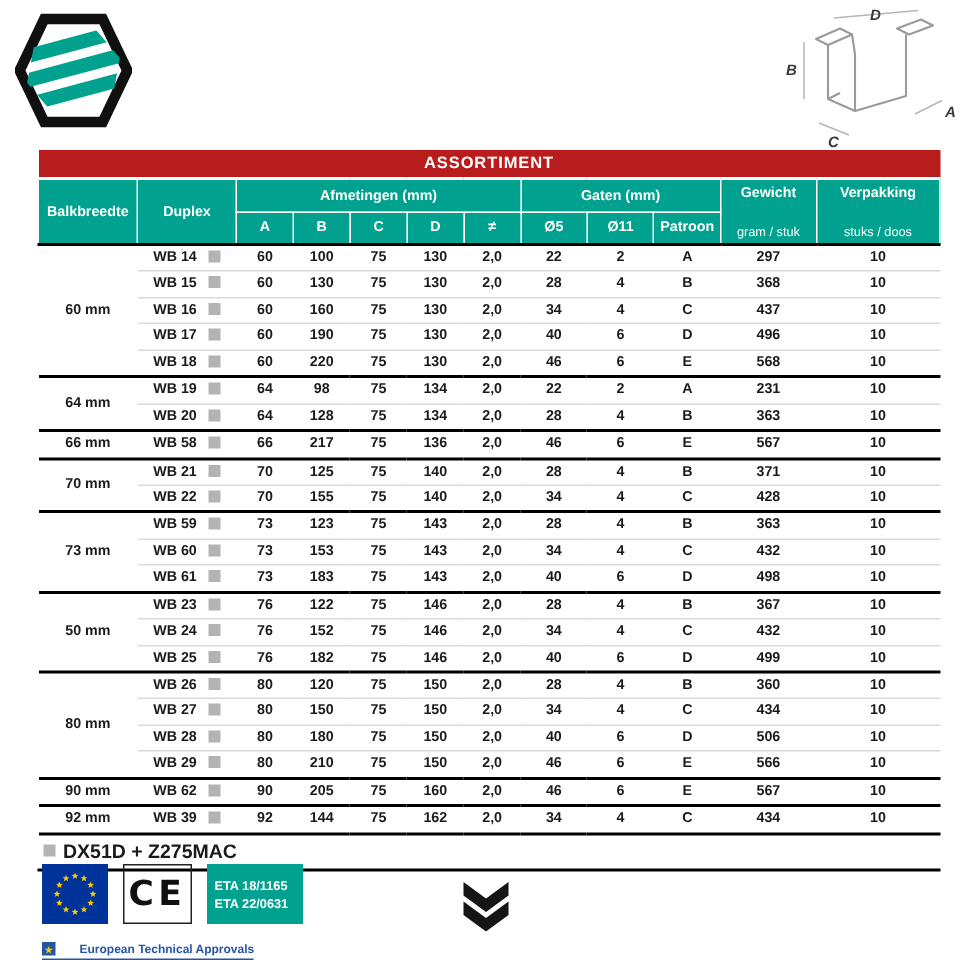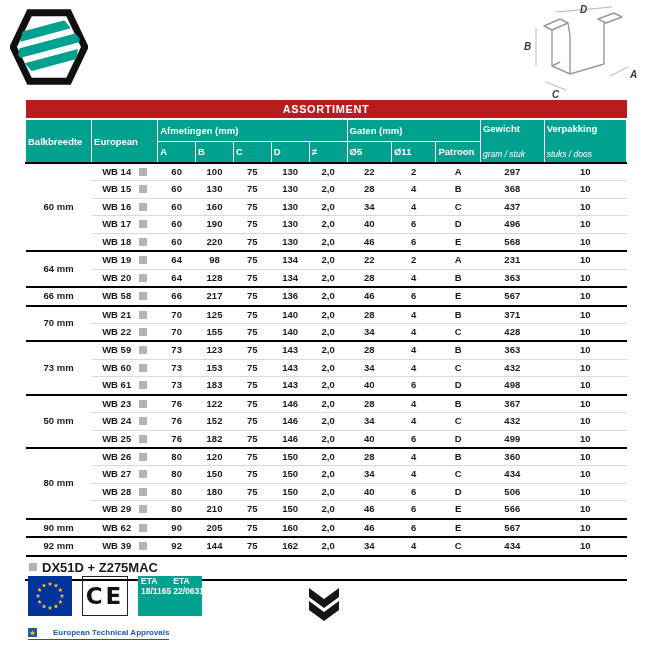--- a/index.html
+++ b/index.html
@@ -14,23 +14,23 @@
   .diagram text { font-family:"Liberation Sans", sans-serif; font-weight:bold; font-style:italic; font-size:10px; fill:#3a3a3a; }
   
   .table-wrap { position:absolute; top:100px; left:25px; width:602px; }
   table { border-collapse:collapse; width:100%; table-layout:fixed; border-bottom:2.5px solid #000; }
   .titlebar {
     background:#b91c1c; color:#fff; font-weight:bold; text-align:center;
     font-size:11px; letter-spacing:.6px; padding:3px 0; border-bottom:2px solid #fff;
   }
   thead th {
     background:var(--teal); color:#fff; border:1.5px solid #fff;
-    font-size:9.5px; font-weight:bold; padding:3px 2px; text-align:left; vertical-align:middle;
-  }
-  thead th .sub { font-weight:normal; font-size:8.5px; margin-top:15px;font-style:italic; }
+    font-size:9.5px; font-weight:bold; padding:3px 2px; text-align:center; vertical-align:middle;
+  }
+  thead th .sub { font-weight:normal; font-size:8.5px; margin-top:15px; }
   tbody td {
     text-align:center; font-size:9.5px; font-weight:600; padding:3px 2px;
     border-top:1px solid #d9d9d9; line-height:1.1; background:#fff;
   }
   tr.gs td { border-top:2.5px solid #000; }
   td.balk { font-weight:bold; }
   td.artikel { font-weight:bold; white-space:nowrap; }
   .swatch { display:inline-block; width:8px; height:8px; background:#b3b3b3; margin-left:8px; vertical-align:-1px; }
   
   .legend {
@@ -39,21 +39,21 @@
   }
   .legend-item { display:flex; align-items:center; gap:5px; }
   .legend .swatch { margin-left:0; }
   
   .cert-row { position:absolute; left:28px; top:576px; display:flex; align-items:center; gap:10px; }
   .ce-box {
     width:46px; height:40px; border:1.5px solid #222; display:flex; align-items:center; justify-content:center;
     font-family:"DejaVu Sans", sans-serif; font-size:23px; font-weight:bold; letter-spacing:3px; color:#111;
   }
   .eta-box {
-    width:64px; height:40px; background:var(--teal); color:#fff; display:flex; flex-direction:row;
+    width:64px; height:40px; background:var(--teal); color:#fff; display:flex; flex-direction:column;
     justify-content:center; padding-left:5px; gap:2px; font-size:8.5px; font-weight:bold;
   }
   .approvals {
     position:absolute; left:28px; top:628px; display:flex; align-items:center; gap:16px;
     color:var(--eu-link); font-size:8px; font-weight:600; border-bottom:1px solid var(--eu-link); padding-bottom:2px;
   }
   .approvals .sq { width:9px; height:9px; background:var(--eu-link); display:inline-flex; align-items:center; justify-content:center; color:#ffcc00; font-size:6px; }
   .chevrons { position:absolute; left:308px; top:588px; }
 </style>
 </head>
@@ -113,21 +113,21 @@
         <col style="width:7.4%">
       <col style="width:10.6%">
         <col>
     </colgroup>
     <thead>
       <tr>
         <td class="titlebar" colspan="12">ASSORTIMENT</td>
       </tr>
       <tr>
         <th rowspan="2">Balkbreedte</th>
-        <th rowspan="2">European</th>
+        <th rowspan="2">Duplex</th>
         <th colspan="5">Afmetingen (mm)</th>
         <th colspan="3">Gaten (mm)</th>
         <th rowspan="2">
           <div>Gewicht</div>
           <div class="sub">gram / stuk</div>
         </th>
         <th rowspan="2">
           <div>Verpakking</div>
           <div class="sub">stuks / doos</div>
         </th>

